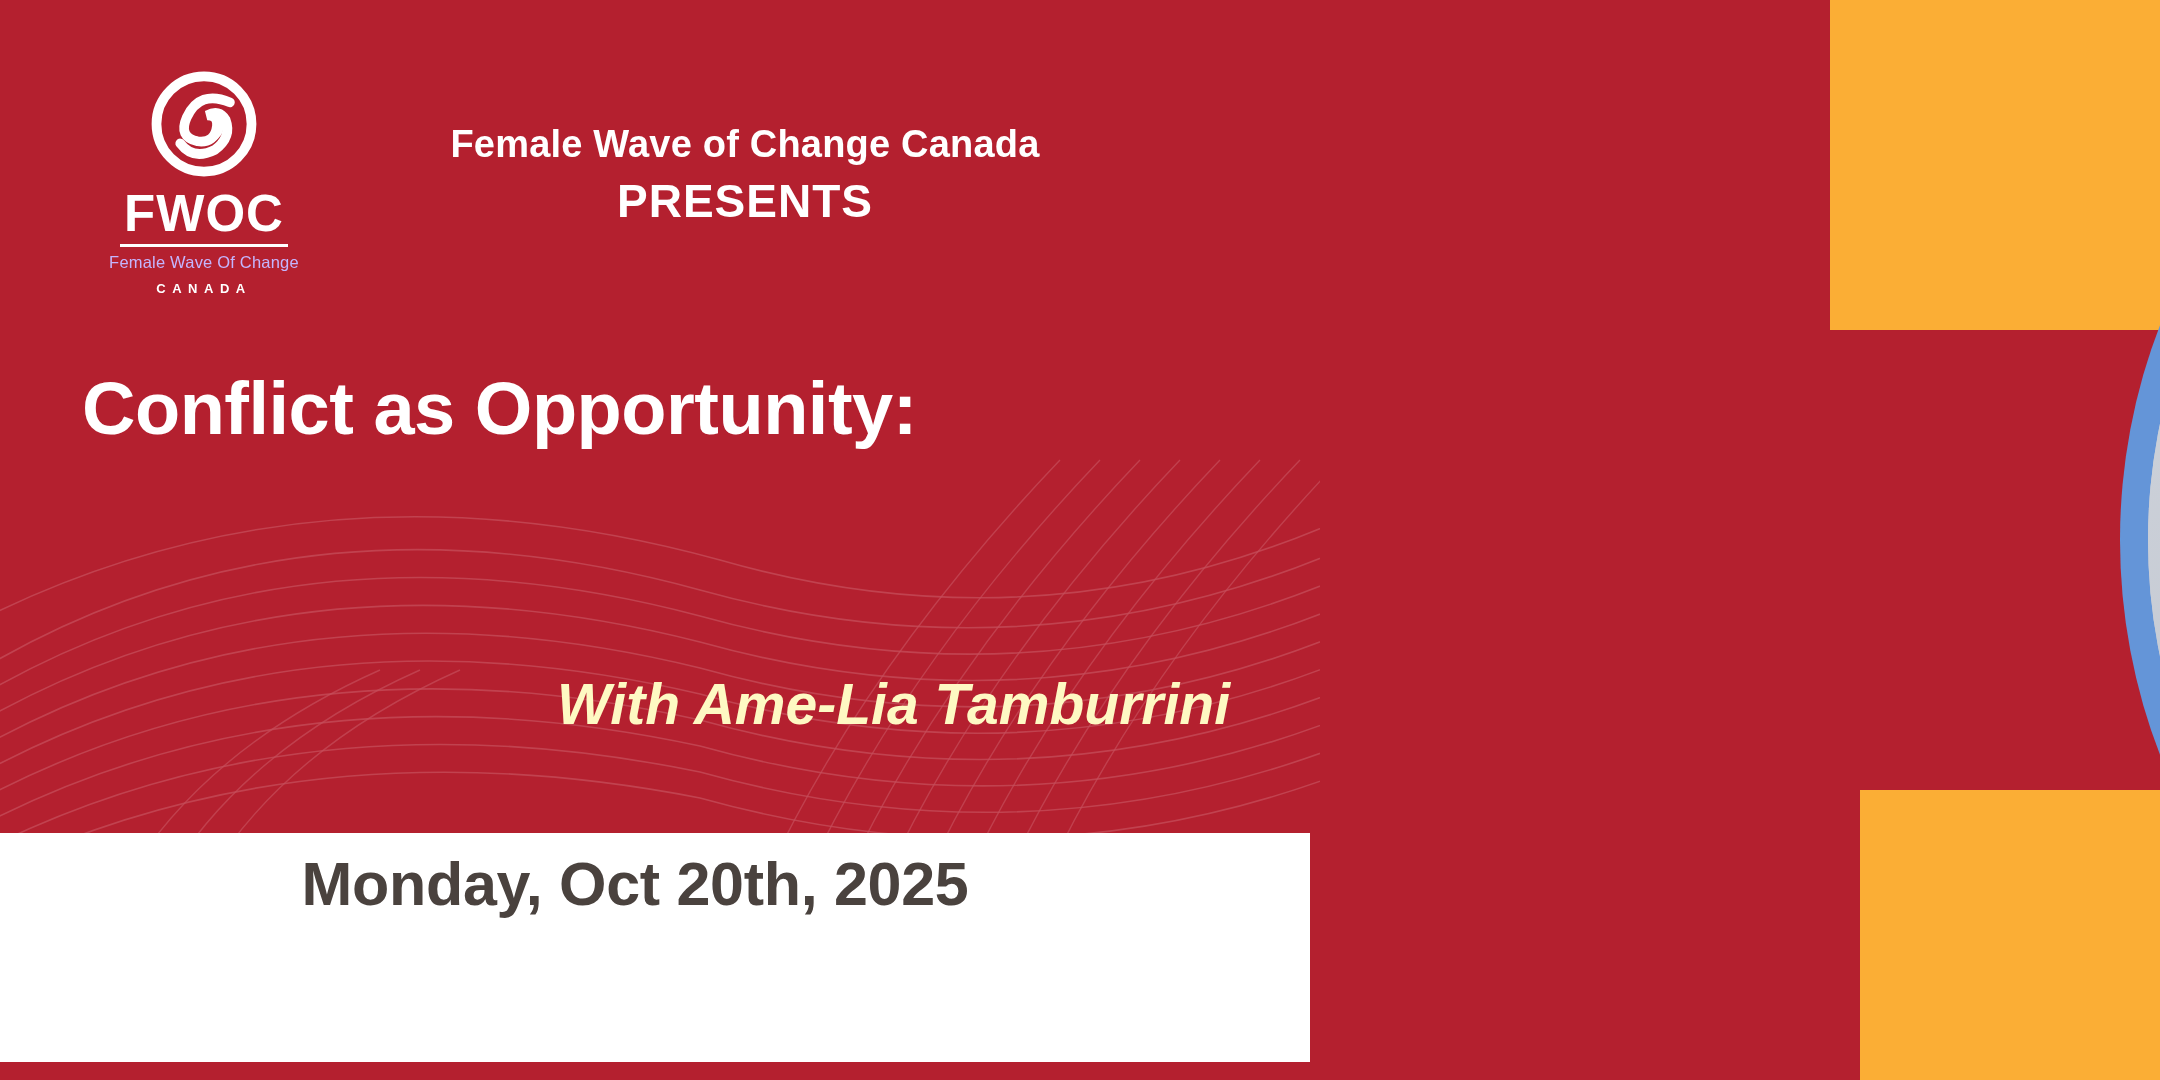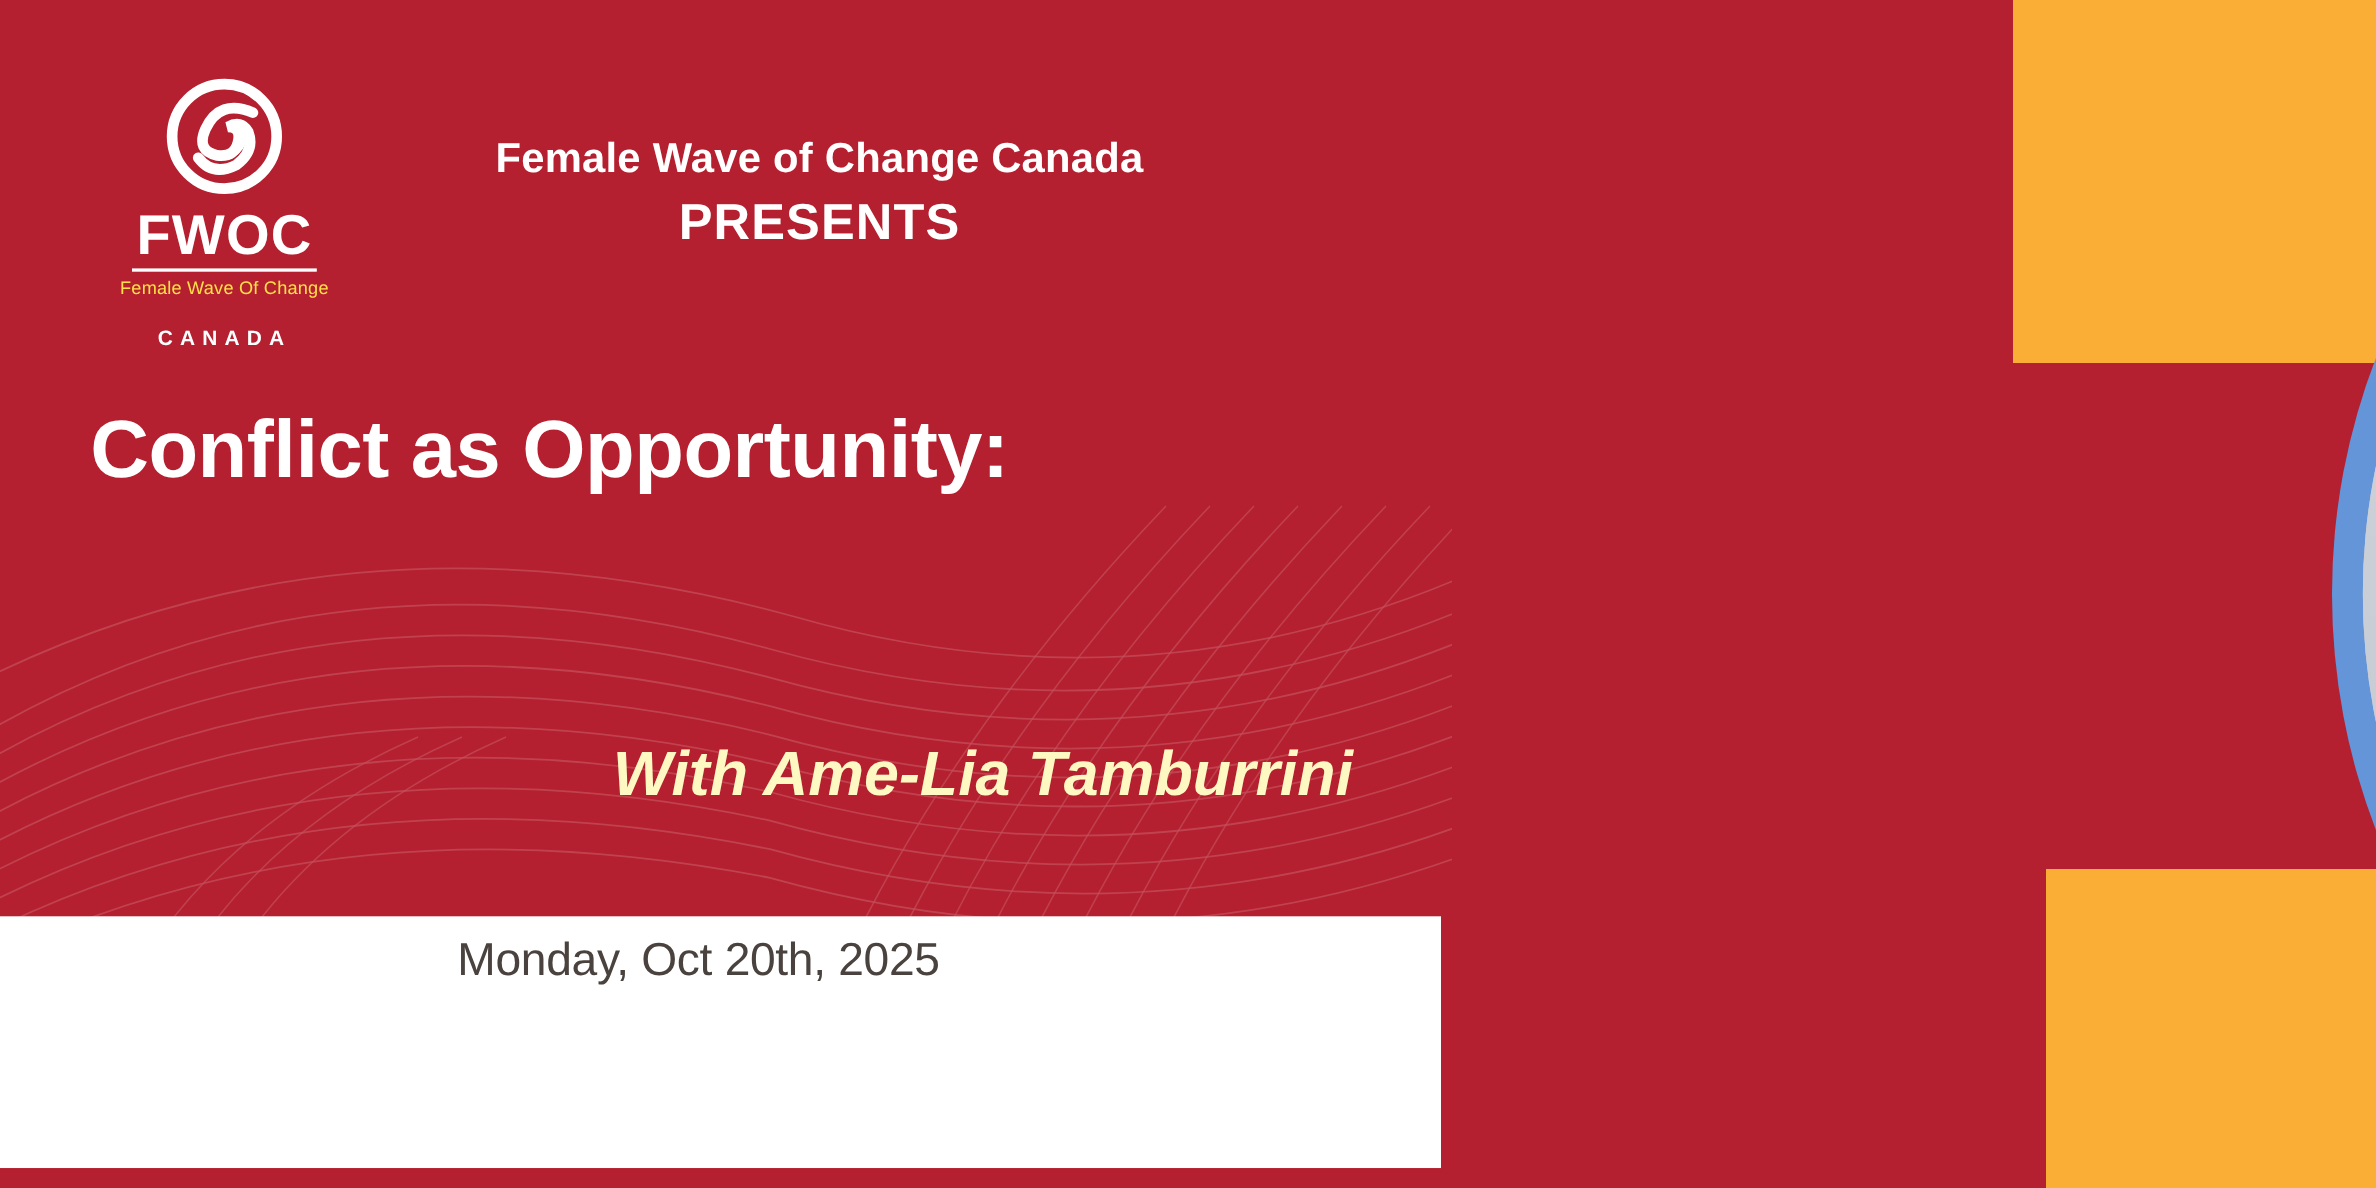--- a/index.html
+++ b/index.html
@@ -15,24 +15,24 @@
   
   .wave-mesh { position:absolute; left:0; top:420px; width:1320px; height:460px; z-index:3;
                pointer-events:none; opacity:.55; }
 
   
   .logo-block { position:absolute; left:94px; top:70px; width:220px; z-index:6; text-align:center; }
   .logo-mark { width:108px; height:108px; margin:0 auto 10px auto; display:block; }
   .logo-word { font-size:51px; font-weight:700; color:#fff; letter-spacing:1px; line-height:1.0;
                font-family:"Liberation Sans", sans-serif; }
   .logo-rule { width:168px; height:3px; background:#fff; margin:5px auto 6px auto; }
-  .logo-tagline { font-size:16.5px; color:#fde047; letter-spacing:.2px; line-height:1.1;
+  .logo-tagline { font-size:16.5px; color:#c4b5fd; letter-spacing:.2px; line-height:1.1;
                   font-family:"Liberation Sans", sans-serif; }
-  .logo-country { font-size:19px; font-weight:700; color:#fff; letter-spacing:6.5px;
-                  margin-top:28px; line-height:1.1; }
+  .logo-country { font-size:13px; font-weight:700; color:#fff; letter-spacing:6.5px;
+                  margin-top:11px; line-height:1.1; }
 
   
   .presenter { position:absolute; left:330px; top:118px; width:830px; z-index:6; text-align:center;
                color:#fff; }
   .presenter .org { font-size:38px; font-weight:700; line-height:1.38; letter-spacing:.2px;text-align:center; }
   .presenter .presents { font-size:46px; font-weight:700; line-height:1.38; letter-spacing:1px; }
 
   
   .title-main { position:absolute; left:82px; top:368px; z-index:6; color:#fff;
                 font-size:74px; font-weight:700; letter-spacing:-0.5px; line-height:1.12;
@@ -41,21 +41,21 @@
                text-align:center; font-size:47px; font-weight:700; letter-spacing:0px; line-height:1.2; }
   .speaker { position:absolute; left:0; top:670px; width:1230px; z-index:6; color:#fef9c3;
              text-align:right; font-size:57px; font-weight:700; font-style:italic;
              letter-spacing:0px; line-height:1.2; }
 
   
   .white-band { position:absolute; left:0; top:833px; width:1310px; height:229px; background:#fff; z-index:4; }
   .bottom-strip { position:absolute; left:0; top:1062px; width:1310px; height:18px; background:#B4202F; z-index:5; }
   .datetime { position:absolute; left:0; top:845px; width:1250px; z-index:7; text-align:center;
               color:#4A423E; }
-  .datetime .date { font-size:42px; font-weight:400; line-height:1.28; letter-spacing:-0.3px;padding-left:20px; }
+  .datetime .date { font-size:61px; font-weight:700; line-height:1.28; letter-spacing:-0.3px;padding-left:20px; }
   .datetime .time { font-size:57px; font-weight:700; line-height:1.28; letter-spacing:-0.3px; }
 
   
   .right-art { position:absolute; right:0; top:0; width:1160px; height:1080px; z-index:1; }
 
   .accent-orange-tr { position:absolute; right:0; top:0; width:330px; height:330px;
                       background:#FBAE35; z-index:1; }
   .accent-orange-br { position:absolute; right:0; bottom:0; width:300px; height:290px;
                       background:#FBAE35; z-index:1; }
   .blue-ring { position:absolute; left:1120px; top:-28px; width:1078px; height:1136px;

